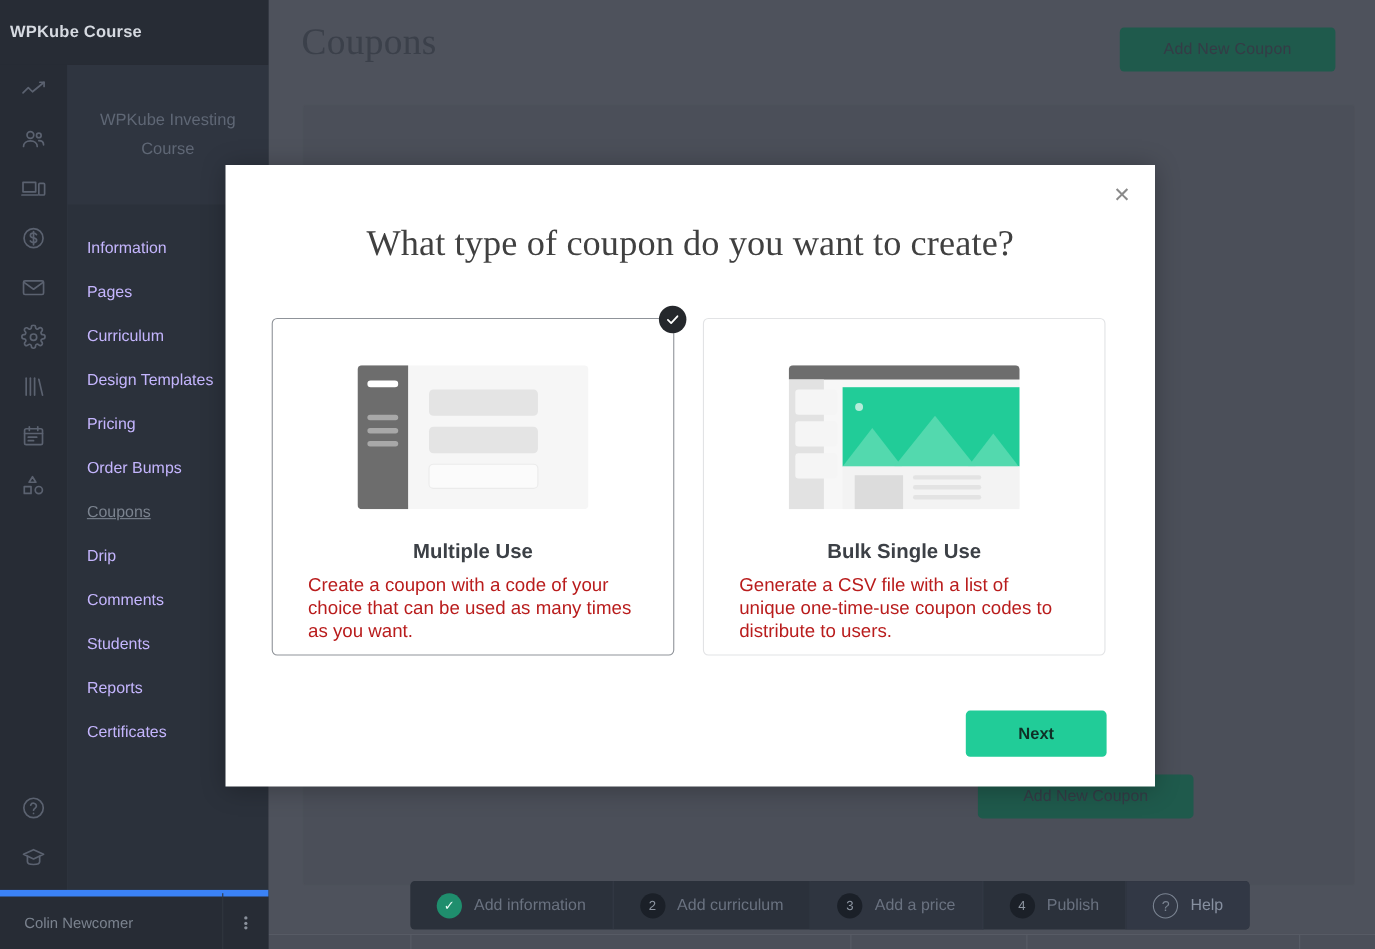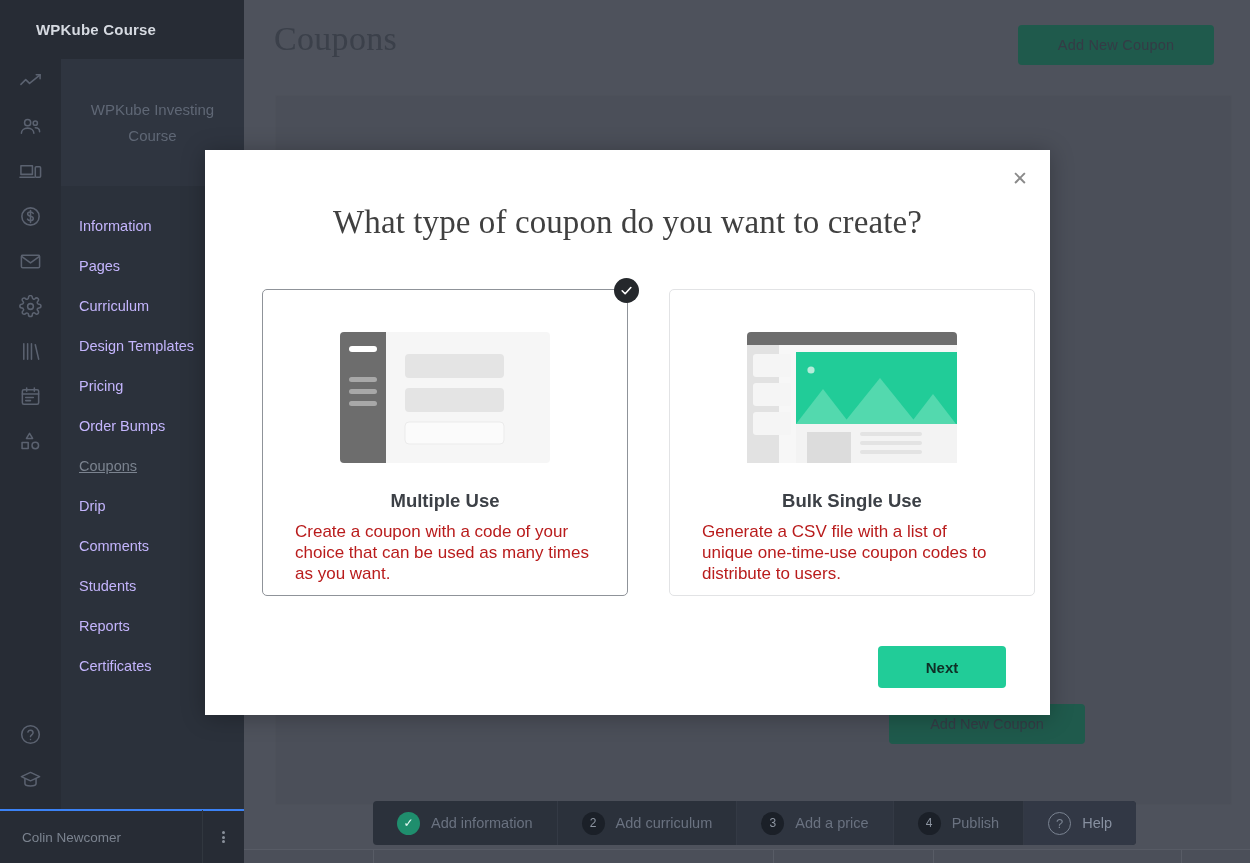--- a/index.html
+++ b/index.html
@@ -30,21 +30,21 @@
 
   
   .side-panel {
     position: absolute; left: 61px; top: 0; width: 183px; height: 863px;
     background: #2b313b;
   }
   .brand-bar {
     position: absolute; left: 0; top: 0; width: 244px; height: 59px;
     background: #272c35;
     display: flex; align-items: center;
-    padding-left: 36px;
+    padding-left: 9px;
     z-index: 3;
   }
   .brand-bar span {
     color: #d6dae1; font-size: 15px; font-weight: bold;
     letter-spacing: .2px;
   }
   .course-title {
     position: absolute; left: 61px; top: 59px; width: 183px; height: 127px;
     background: #2f3540;
     display: flex; align-items: center; justify-content: center;
@@ -58,21 +58,21 @@
     height: 40px; display: flex; align-items: center;
     padding-left: 18px;
     color: #c4b5fd; font-size: 14.5px;
   }
   .nav-item.active { color: #7b838f; text-decoration: underline; }
 
   .user-bar {
     position: absolute; left: 0; bottom: 0; width: 244px; height: 54px;
     background: #272c35;
     display: flex; align-items: center;
-    border-top: 2px solid #3b82f6;
+    border-top: 6px solid #3b82f6;
   }
   .user-bar .uname {
     color: #7b838f; font-size: 13.5px; padding-left: 22px; flex: 1;
   }
   .user-bar .kebab {
     width: 42px; height: 54px; display: flex; align-items: center;
     justify-content: center; border-left: 1px solid #31373f;
     color: #7b838f;
   }
   .kebab-dot {
@@ -172,21 +172,21 @@
   .cards {
     position: absolute; left: 42px; top: 139px;
     display: flex; gap: 26px;
   }
   .card {
     position: relative;
     width: 366px; height: 307px;
     background: #fff;
     border: 1px solid #e2e3e5;
     border-radius: 5px;
-    display: flex; flex-direction: column; align-items: center; margin-left: 15px;
+    display: flex; flex-direction: column; align-items: center;
   }
   .card.selected { border: 1.5px solid #8f9399; }
   .card-badge {
     position: absolute; right: -12px; top: -12px;
     width: 25px; height: 25px; border-radius: 50%;
     background: #25282c; color: #fff;
     display: flex; align-items: center; justify-content: center;
     font-size: 13px;
   }
   .thumb { margin-top: 42px; width: 210px; height: 131px; }

